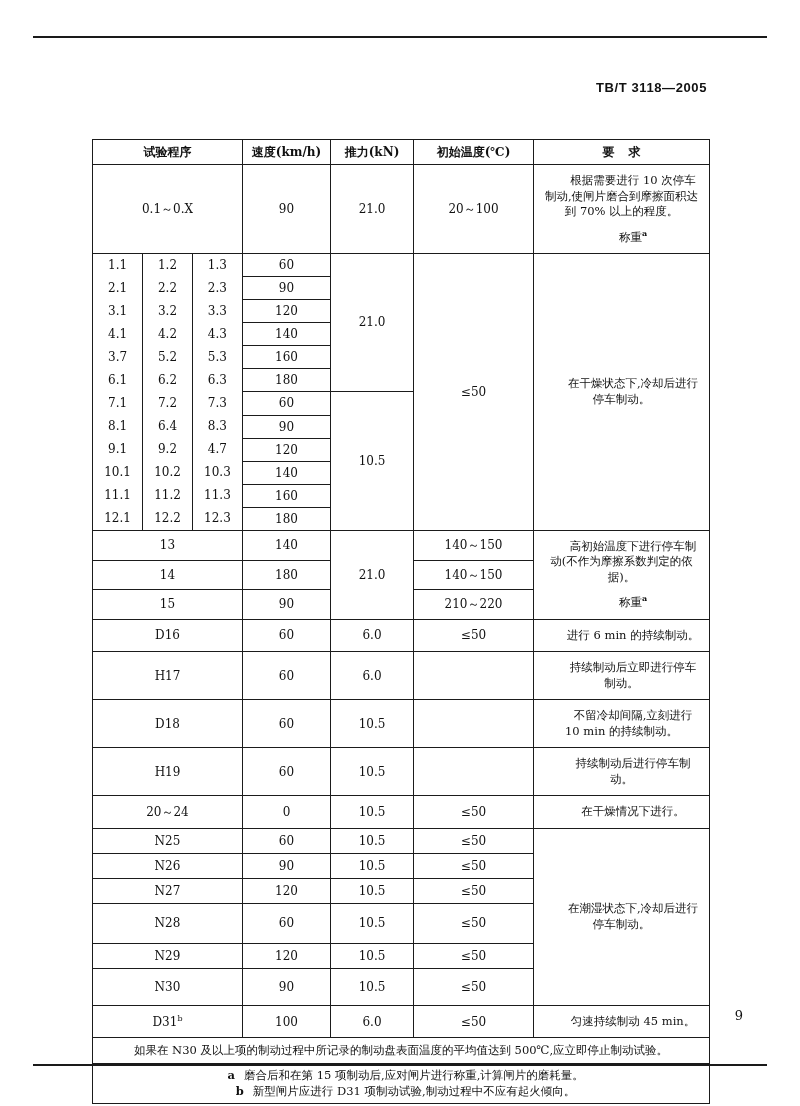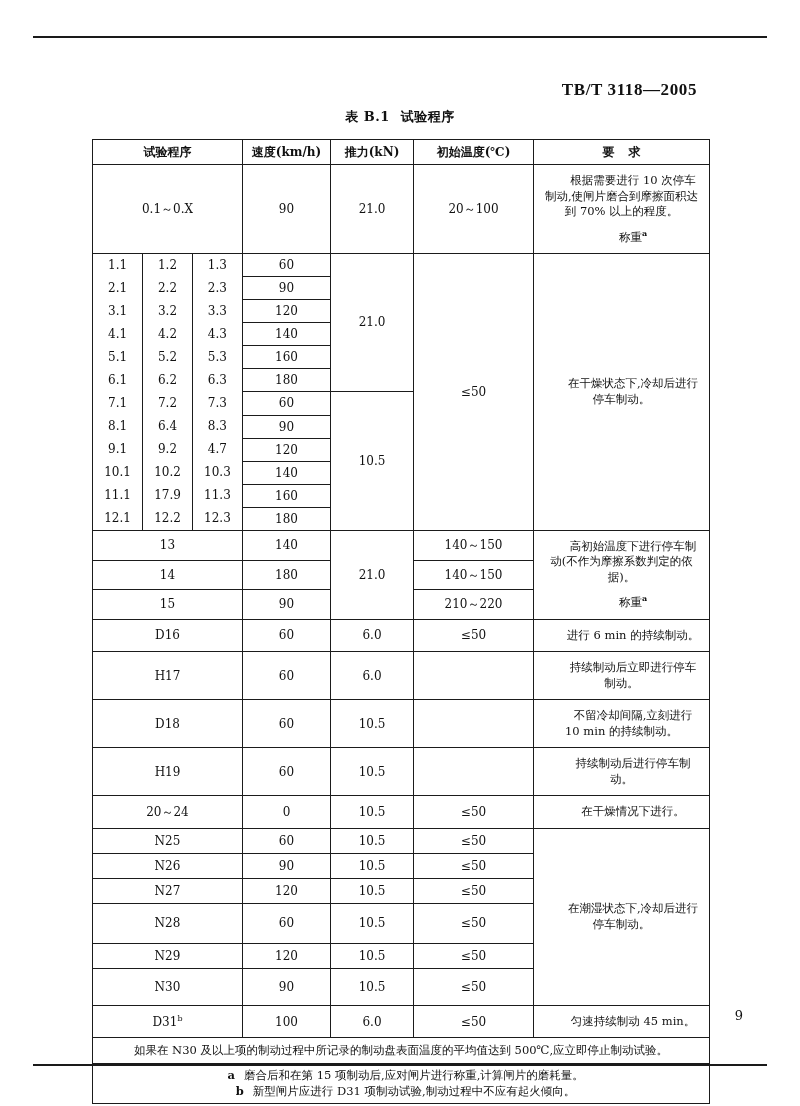--- a/index.html
+++ b/index.html
@@ -31,25 +31,25 @@
     left: 33px;
     top: 36px;
     width: 734px;
     height: 2px;
     background: #1a1a1a;
   }
 
   
   .std-no {
     position: absolute;
-    right: 103px;
+    right: 93px;
     top: 80px;
-    font-family: Liberation Serif, serif;
-    font-weight: bold;
-    font-size: 17px;
+    font-family: Liberation Sans, sans-serif;
+    font-weight: bold;
+    font-size: 13px;
     letter-spacing: 0.6px;
     white-space: nowrap;
   }
 
   
   .caption {
     position: absolute;
     left: 0;
     top: 108px;
     width: 800px;
@@ -187,23 +187,20 @@
 </style>
 </head>
 <body>
 
 <div class="page">
 
   <div class="top-rule"></div>
 
   <div class="std-no">TB/T 3118—2005</div>
 
-  <div class="caption">
-    <span>表 B.1</span><span class="cap-gap"></span><span>试验程序</span>
-  </div>
 
   <div class="tbl-wrap">
     <table class="b1">
       <colgroup>
         <col style="width:150px">
         <col style="width:88px">
         <col style="width:83px">
         <col style="width:120px">
         <col style="width:176px">
       </colgroup>
@@ -249,21 +246,21 @@
                     <td>3.1</td>
                     <td>3.2</td>
                     <td>3.3</td>
                   </tr>
                   <tr>
                     <td>4.1</td>
                     <td>4.2</td>
                     <td>4.3</td>
                   </tr>
                   <tr>
-                    <td>5.1</td>
+                    <td>3.7</td>
                     <td>5.2</td>
                     <td>5.3</td>
                   </tr>
                   <tr>
                     <td>6.1</td>
                     <td>6.2</td>
                     <td>6.3</td>
                   </tr>
                   <tr>
                     <td>7.1</td>
@@ -280,21 +277,21 @@
                     <td>9.2</td>
                     <td>4.7</td>
                   </tr>
                   <tr>
                     <td>10.1</td>
                     <td>10.2</td>
                     <td>10.3</td>
                   </tr>
                   <tr>
                     <td>11.1</td>
-                    <td>17.9</td>
+                    <td>11.2</td>
                     <td>11.3</td>
                   </tr>
                   <tr>
                     <td>12.1</td>
                     <td>12.2</td>
                     <td>12.3</td>
                   </tr>
                 </tbody>
             </table>
           </td>

